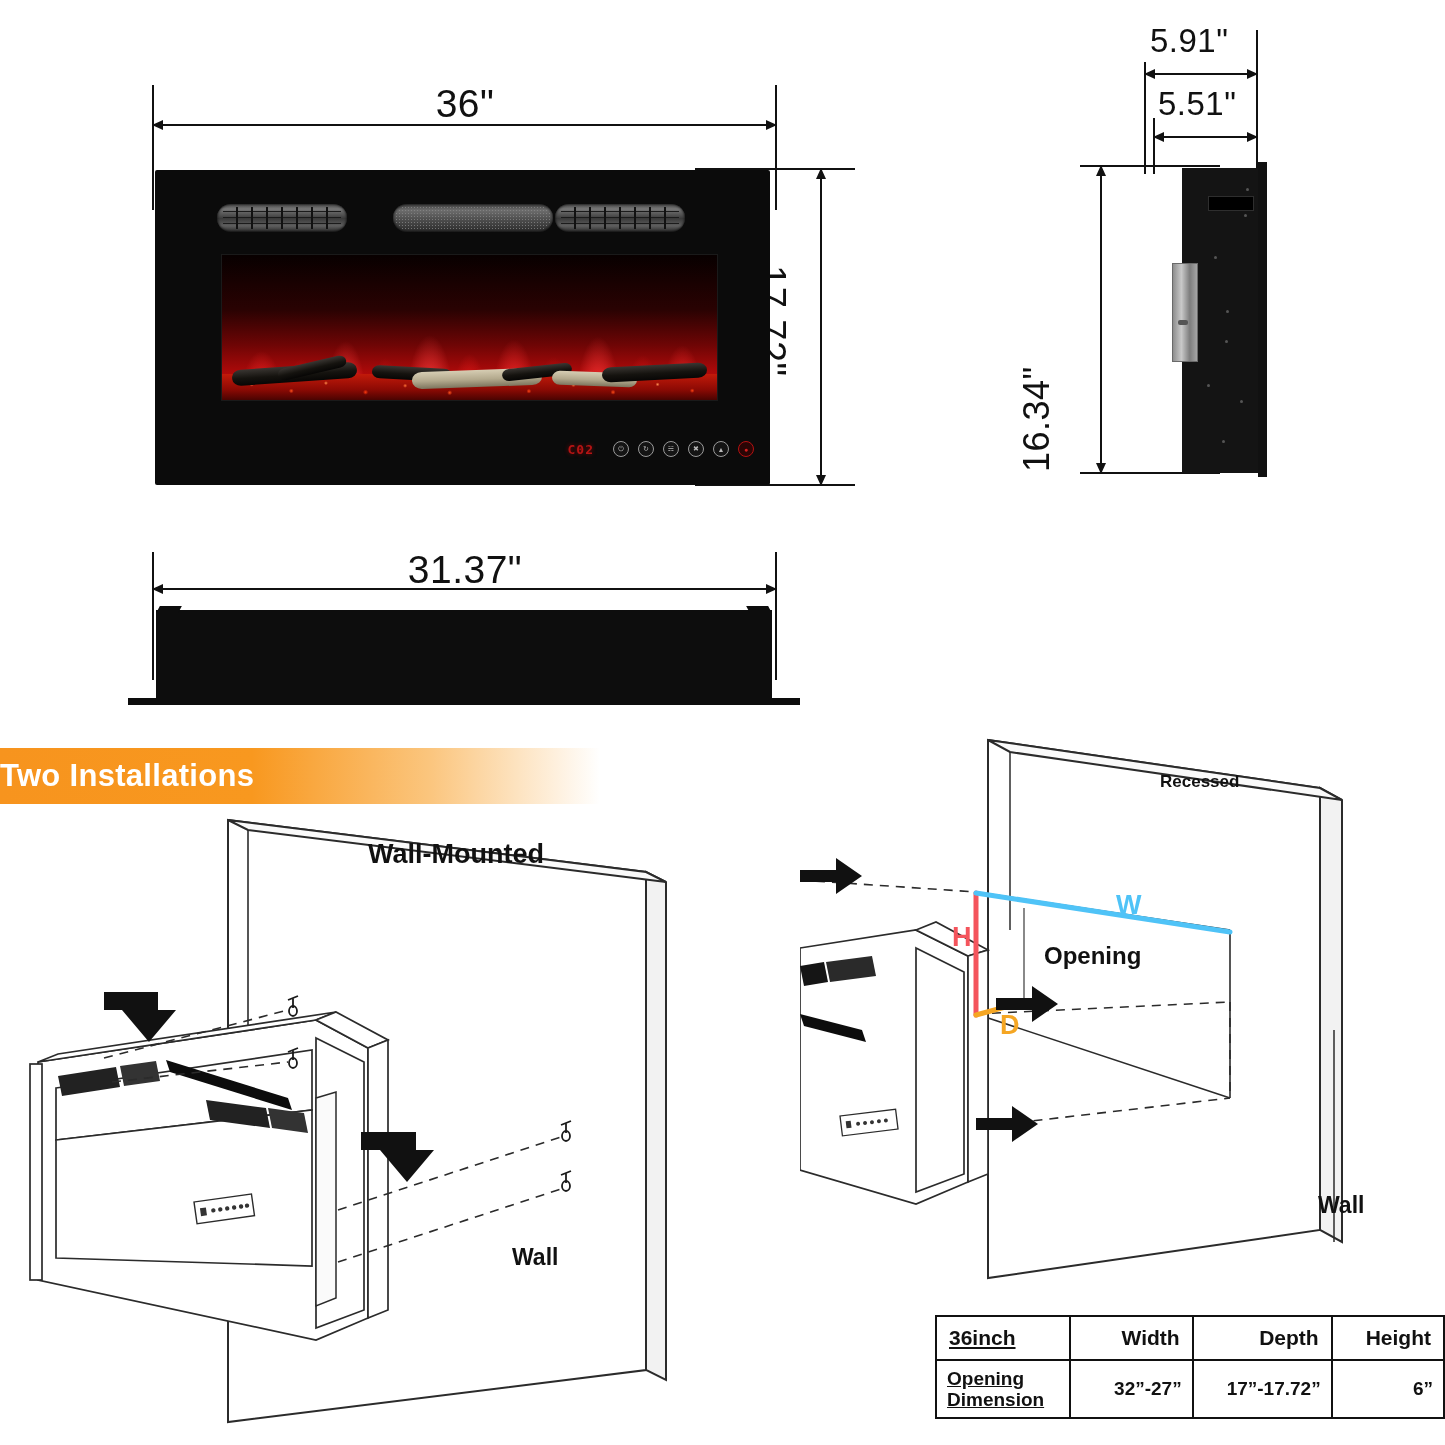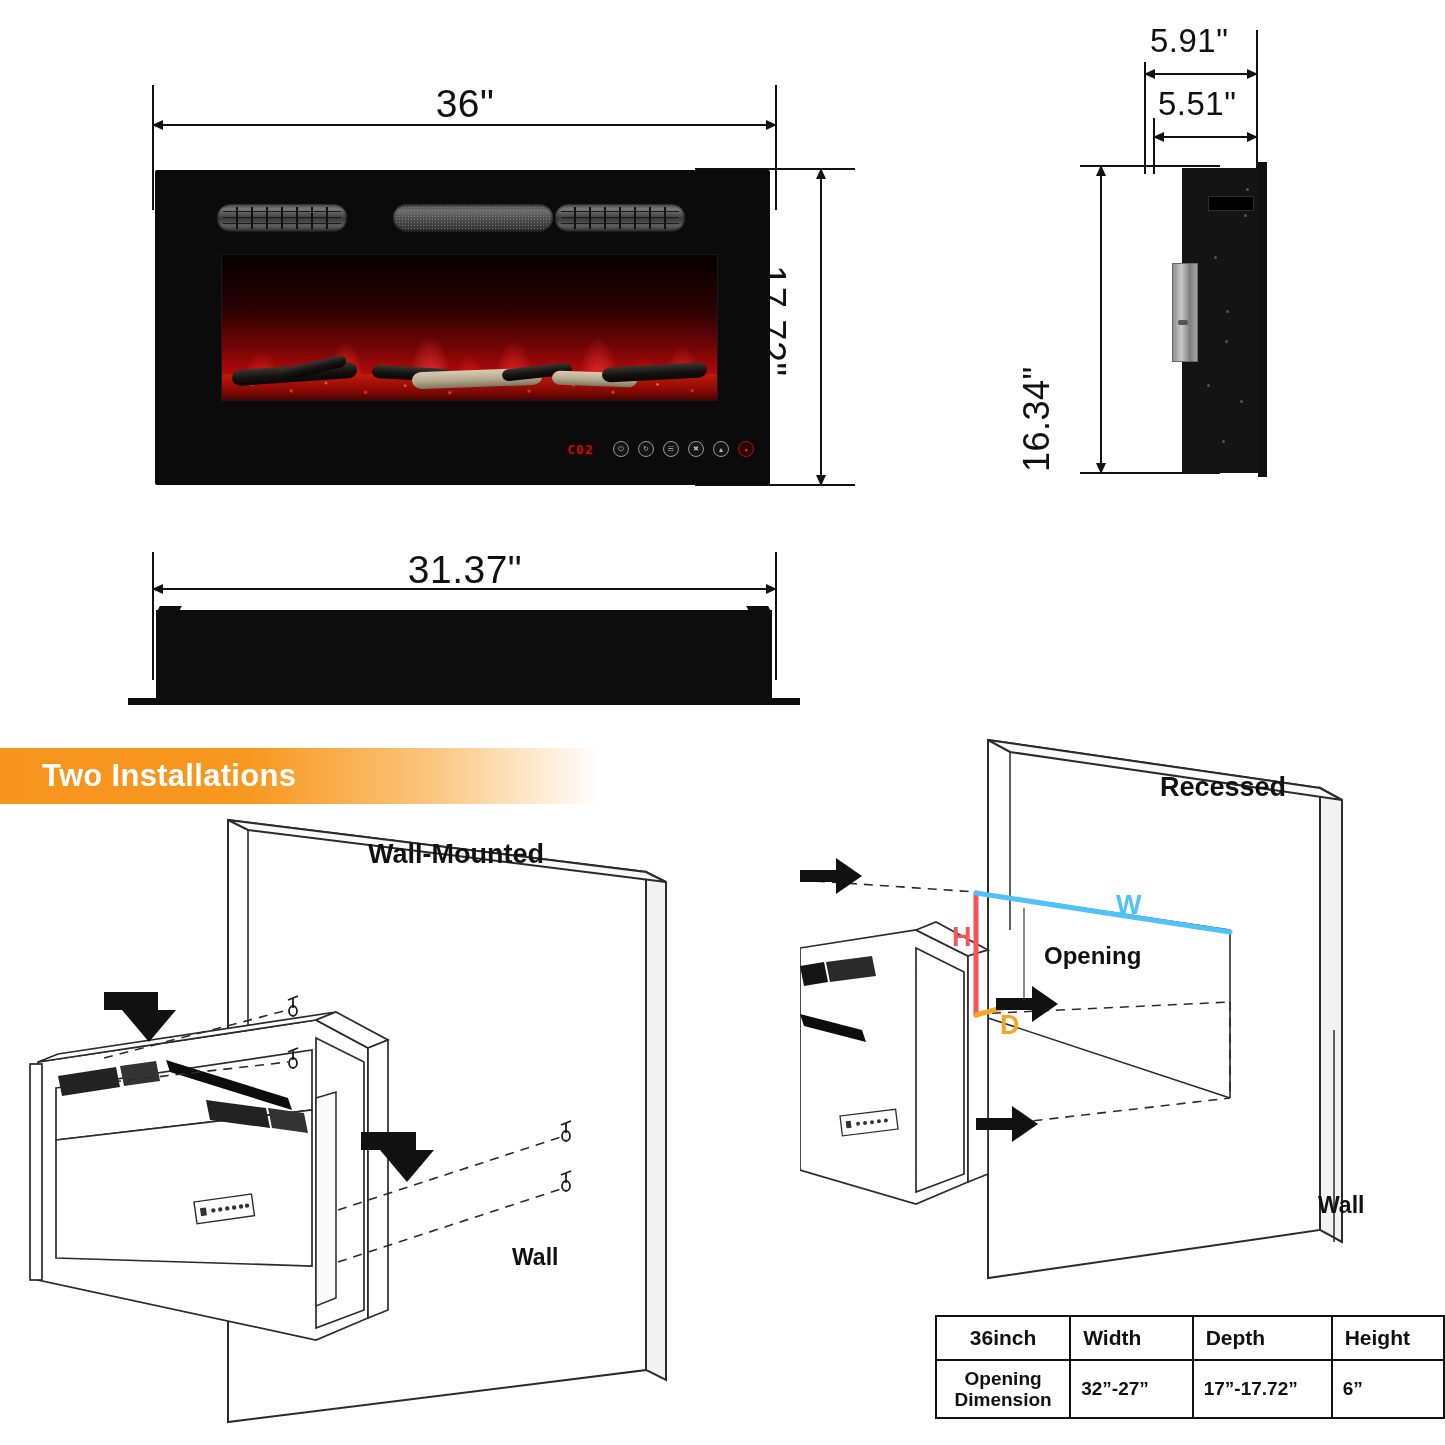--- a/index.html
+++ b/index.html
@@ -87,31 +87,31 @@
   .bracket{position:absolute;background:linear-gradient(90deg,#8e8e8e,#c9c9c9 35%,#7d7d7d 70%,#a5a5a5);
        border:1px solid #6a6a6a;}
 
   
   .top-body{position:absolute;background:#0d0d0d;}
 
   
   #banner{position:absolute;left:0;top:748px;width:600px;height:56px;
        background:linear-gradient(90deg,#F7941E 0%,#F8981F 42%,#fbc67f 72%,#ffffff 100%);
        display:flex;align-items:center;}
-  #banner .btxt{color:#fff;font-size:31px;font-weight:700;margin-left:42px;
+  #banner .btxt{color:#fff;font-size:31px;font-weight:700;
        letter-spacing:.3px;}
   .label-bold{font-weight:700;color:#111;}
 
   
   #spec-table{position:absolute;left:935px;top:1315px;border-collapse:collapse;
        font-size:19px;font-weight:700;}
-  #spec-table td{border:2.5px solid #111;text-align:left;padding:7px 10px;
+  #spec-table td{border:2.5px solid #111;text-align:right;padding:7px 10px;
        color:#111;line-height:1.12;}
   #spec-table tr.head td{font-size:21px;padding:9px 12px;}
-  #spec-table td.lbl{text-align:center;padding-left:10px;}
+  #spec-table td.lbl{text-align:left;padding-left:10px;text-decoration:underline;}
   .c-w{width:118px;} .c-h{width:128px;} .c-d{width:100px;} .c-n{width:118px;}
 </style>
 </head>
 <body>
 
 <div class="abs" id="front-view-group">
 
   <div class="ext" style="left:152px;top:85px;width:2px;height:125px;"></div>
   <div class="ext" style="left:775px;top:85px;width:2px;height:125px;"></div>
   <div class="arrowline" style="left:152px;top:124px;width:625px;"></div>
@@ -319,21 +319,21 @@
     <line x1="176" y1="163" x2="430" y2="202" stroke="#4FC3F7" stroke-width="5" stroke-linecap="round"></line>
     <line x1="176" y1="285" x2="224" y2="272" stroke="#F5A623" stroke-width="5" stroke-linecap="round"></line>
     <line x1="224" y1="272" x2="224" y2="178" stroke="#6b6b6b" stroke-width="1.6"></line>
 
     <g fill="#111">
       <path d="M0,140 L36,140 L36,128 L62,146 L36,164 L36,152 L0,152 Z"></path>
       <path d="M196,268 L232,268 L232,256 L258,274 L232,292 L232,280 L196,280 Z"></path>
       <path d="M176,388 L212,388 L212,376 L238,394 L212,412 L212,400 L176,400 Z"></path>
     </g>
   </svg>
-  <div class="abs label-bold" style="left:360px;top:42px;font-size:27px;">Recessed</div>
+  <div class="abs label-bold" style="left:360px;top:42px;font-size:17px;">Recessed</div>
   <div class="abs label-bold" style="left:316px;top:160px;font-size:27px;color:#4FC3F7;">W</div>
   <div class="abs label-bold" style="left:152px;top:192px;font-size:27px;color:#F4545C;">H</div>
   <div class="abs label-bold" style="left:200px;top:280px;font-size:27px;color:#F5A623;">D</div>
   <div class="abs label-bold" style="left:244px;top:212px;font-size:24px;">Opening</div>
   <div class="abs label-bold" style="left:518px;top:462px;font-size:23px;">Wall</div>
 </div>
 
 <table id="spec-table">
   <tbody>
       <tr class="head">

